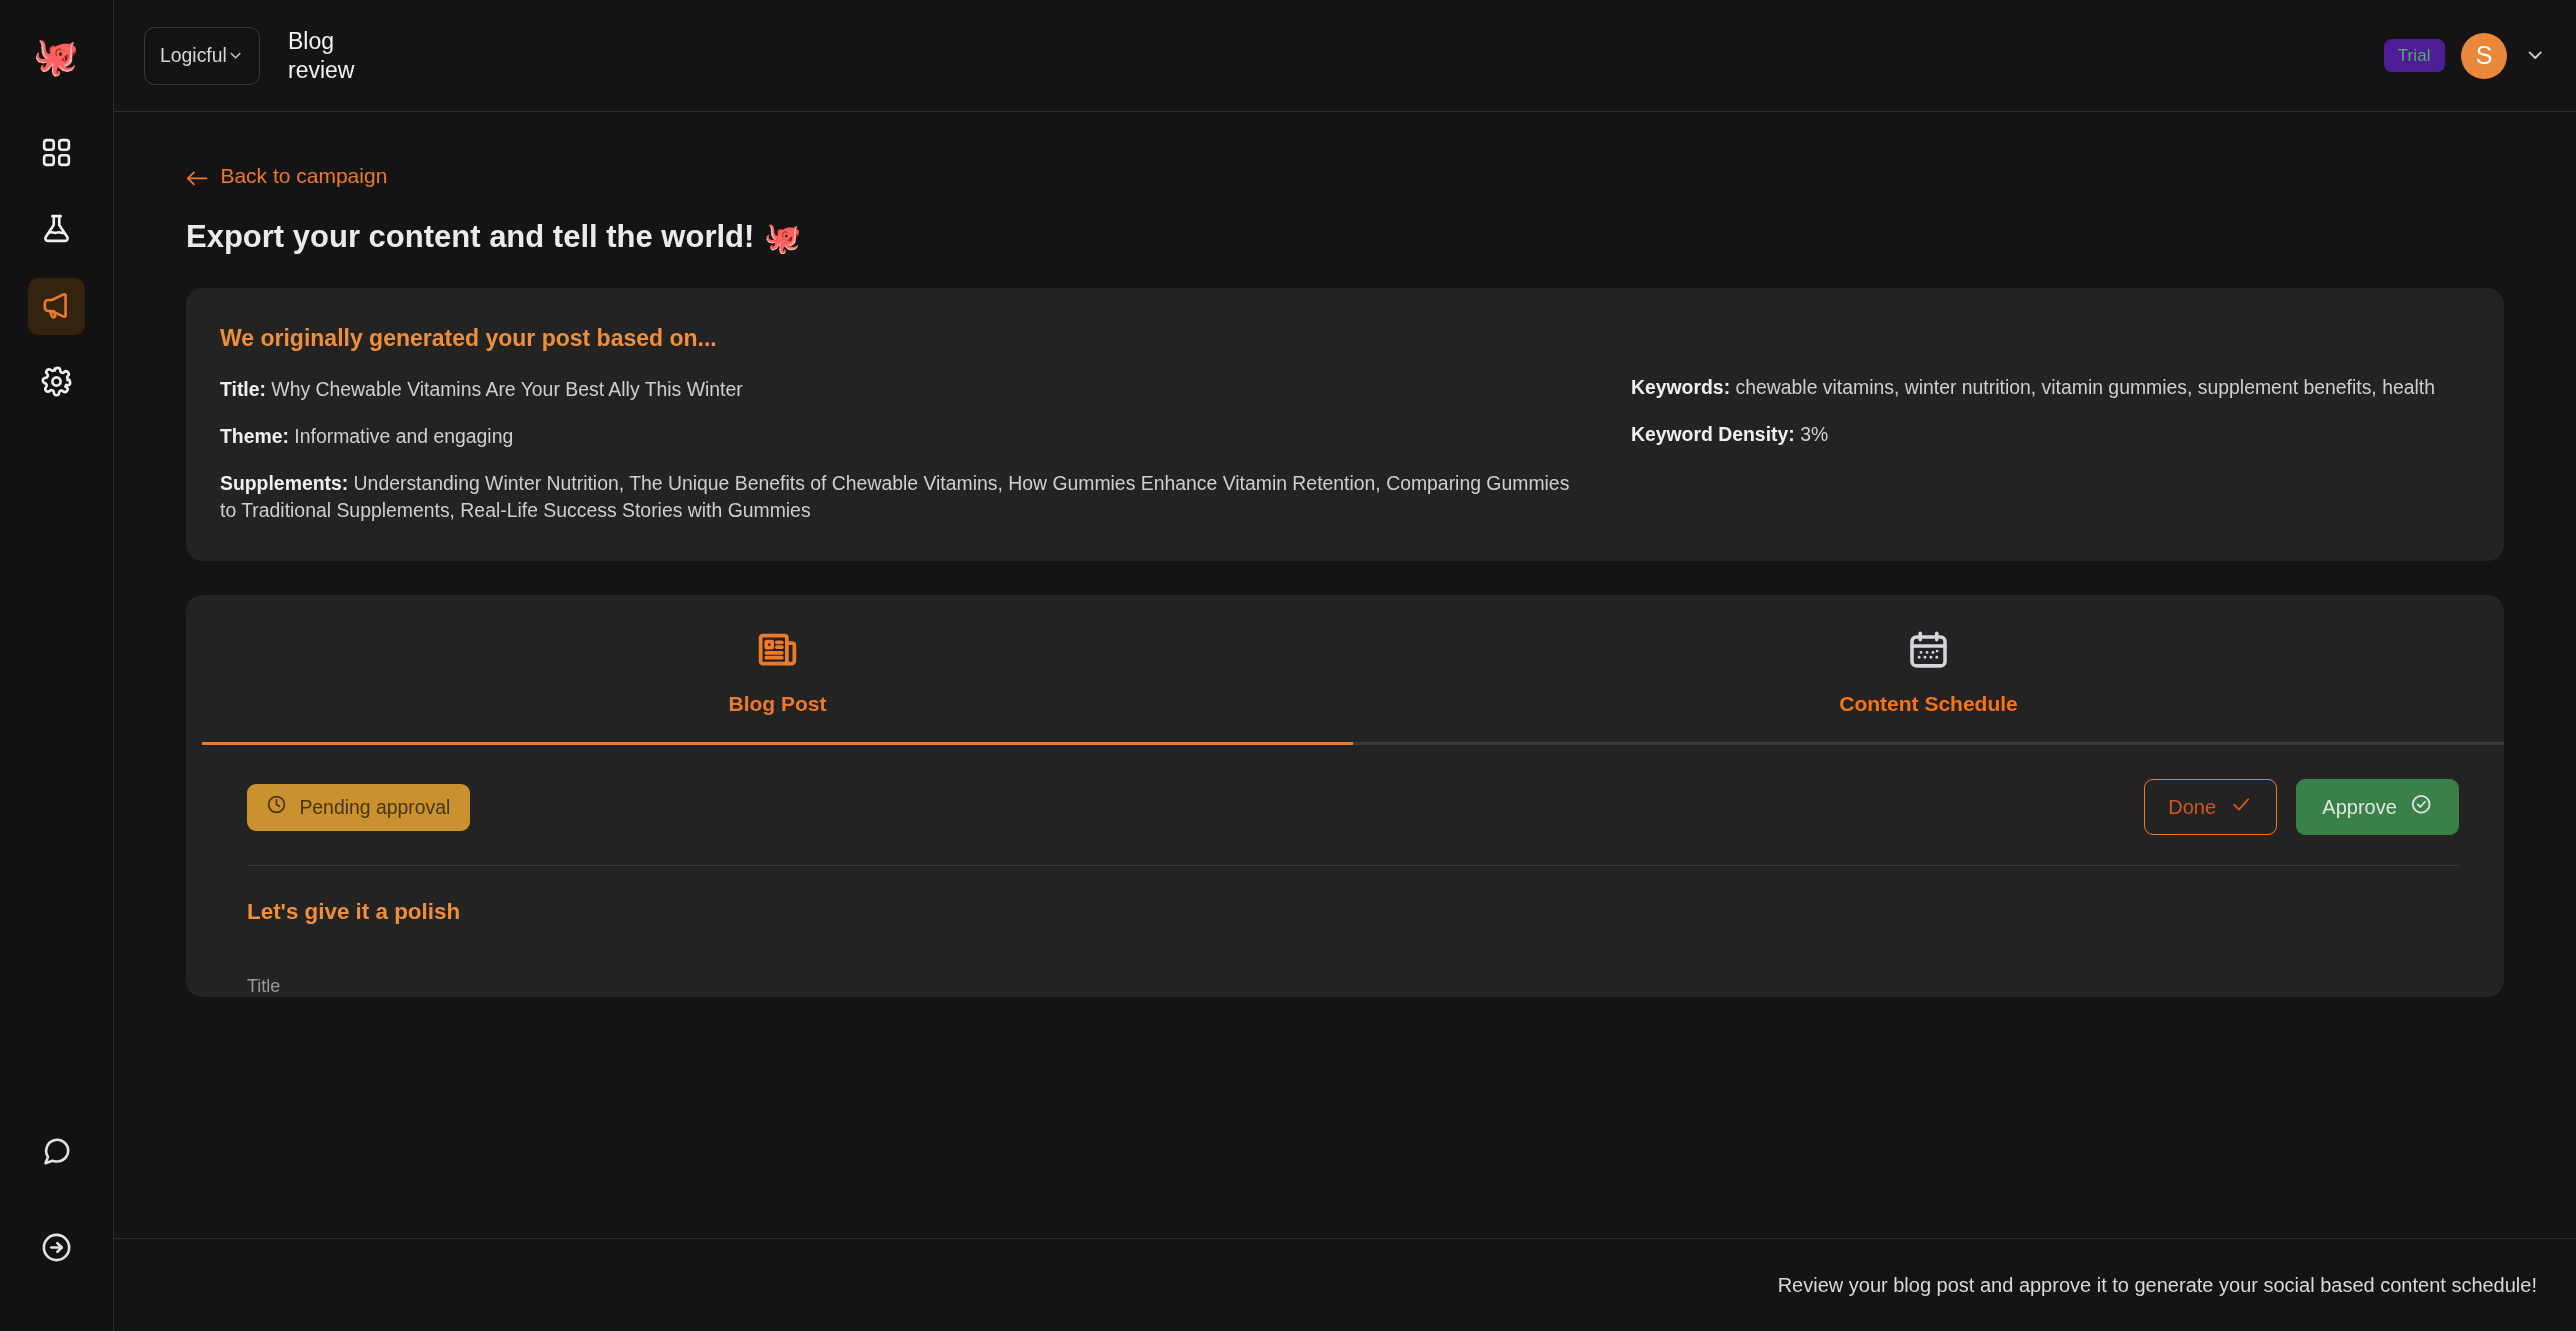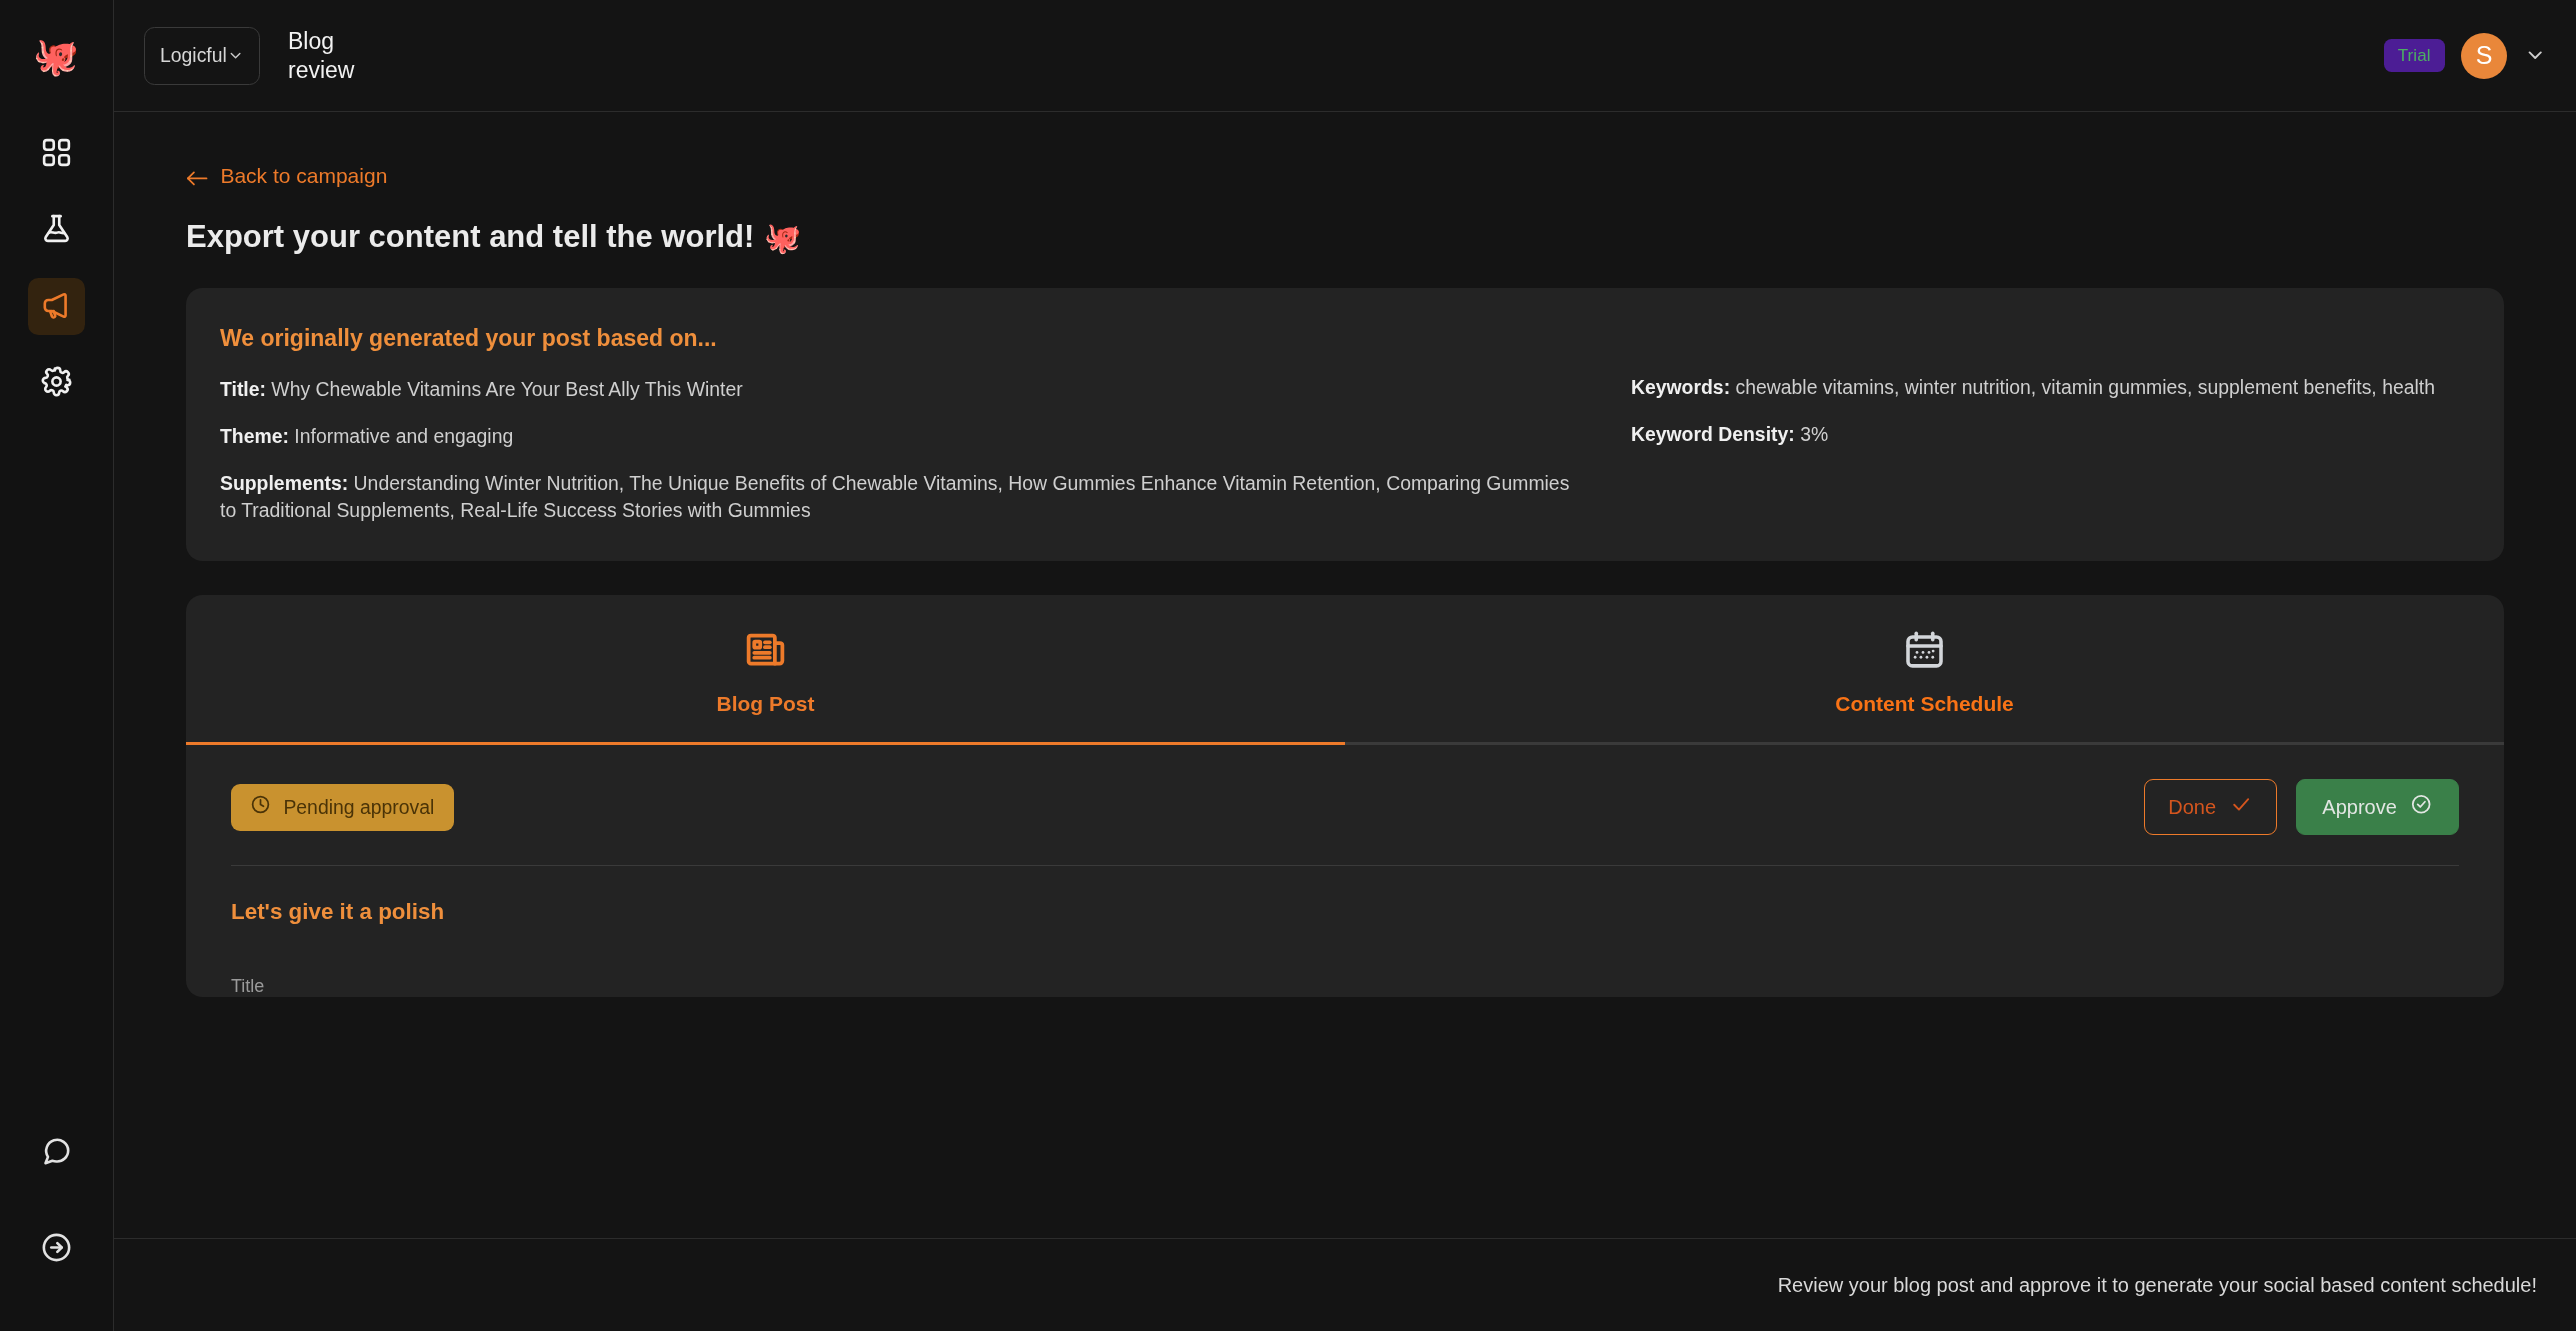--- a/index.html
+++ b/index.html
@@ -97,20 +97,21 @@
     display: flex; align-items: center; gap: 10.5px;
   }
   .page-heading .emoji { font-size: 30px; }
 
   
   .card {
     background: #232323;
     border-radius: 16.5px;
     margin: 33px 0 0 41px;
     margin-right: 41px;
+    padding-left: 16px;
   }
   .summary-card { padding: 37px 34px 36px 34px; display: flex; gap: 42px; }
   .summary-left { flex: 1 1 62%; min-width: 0; }
   .summary-right { flex: 1 1 38%; min-width: 0; padding-top: 49px; }
   .summary-title {
     color: #ef8f3c; font-size: 23px; font-weight: 700;
     margin-bottom: 24px;
   }
   .kv { color: #cfcfcf; font-size: 19.4px; line-height: 1.42; margin-bottom: 19.4px; }
   .kv:last-child { margin-bottom: 0; }

